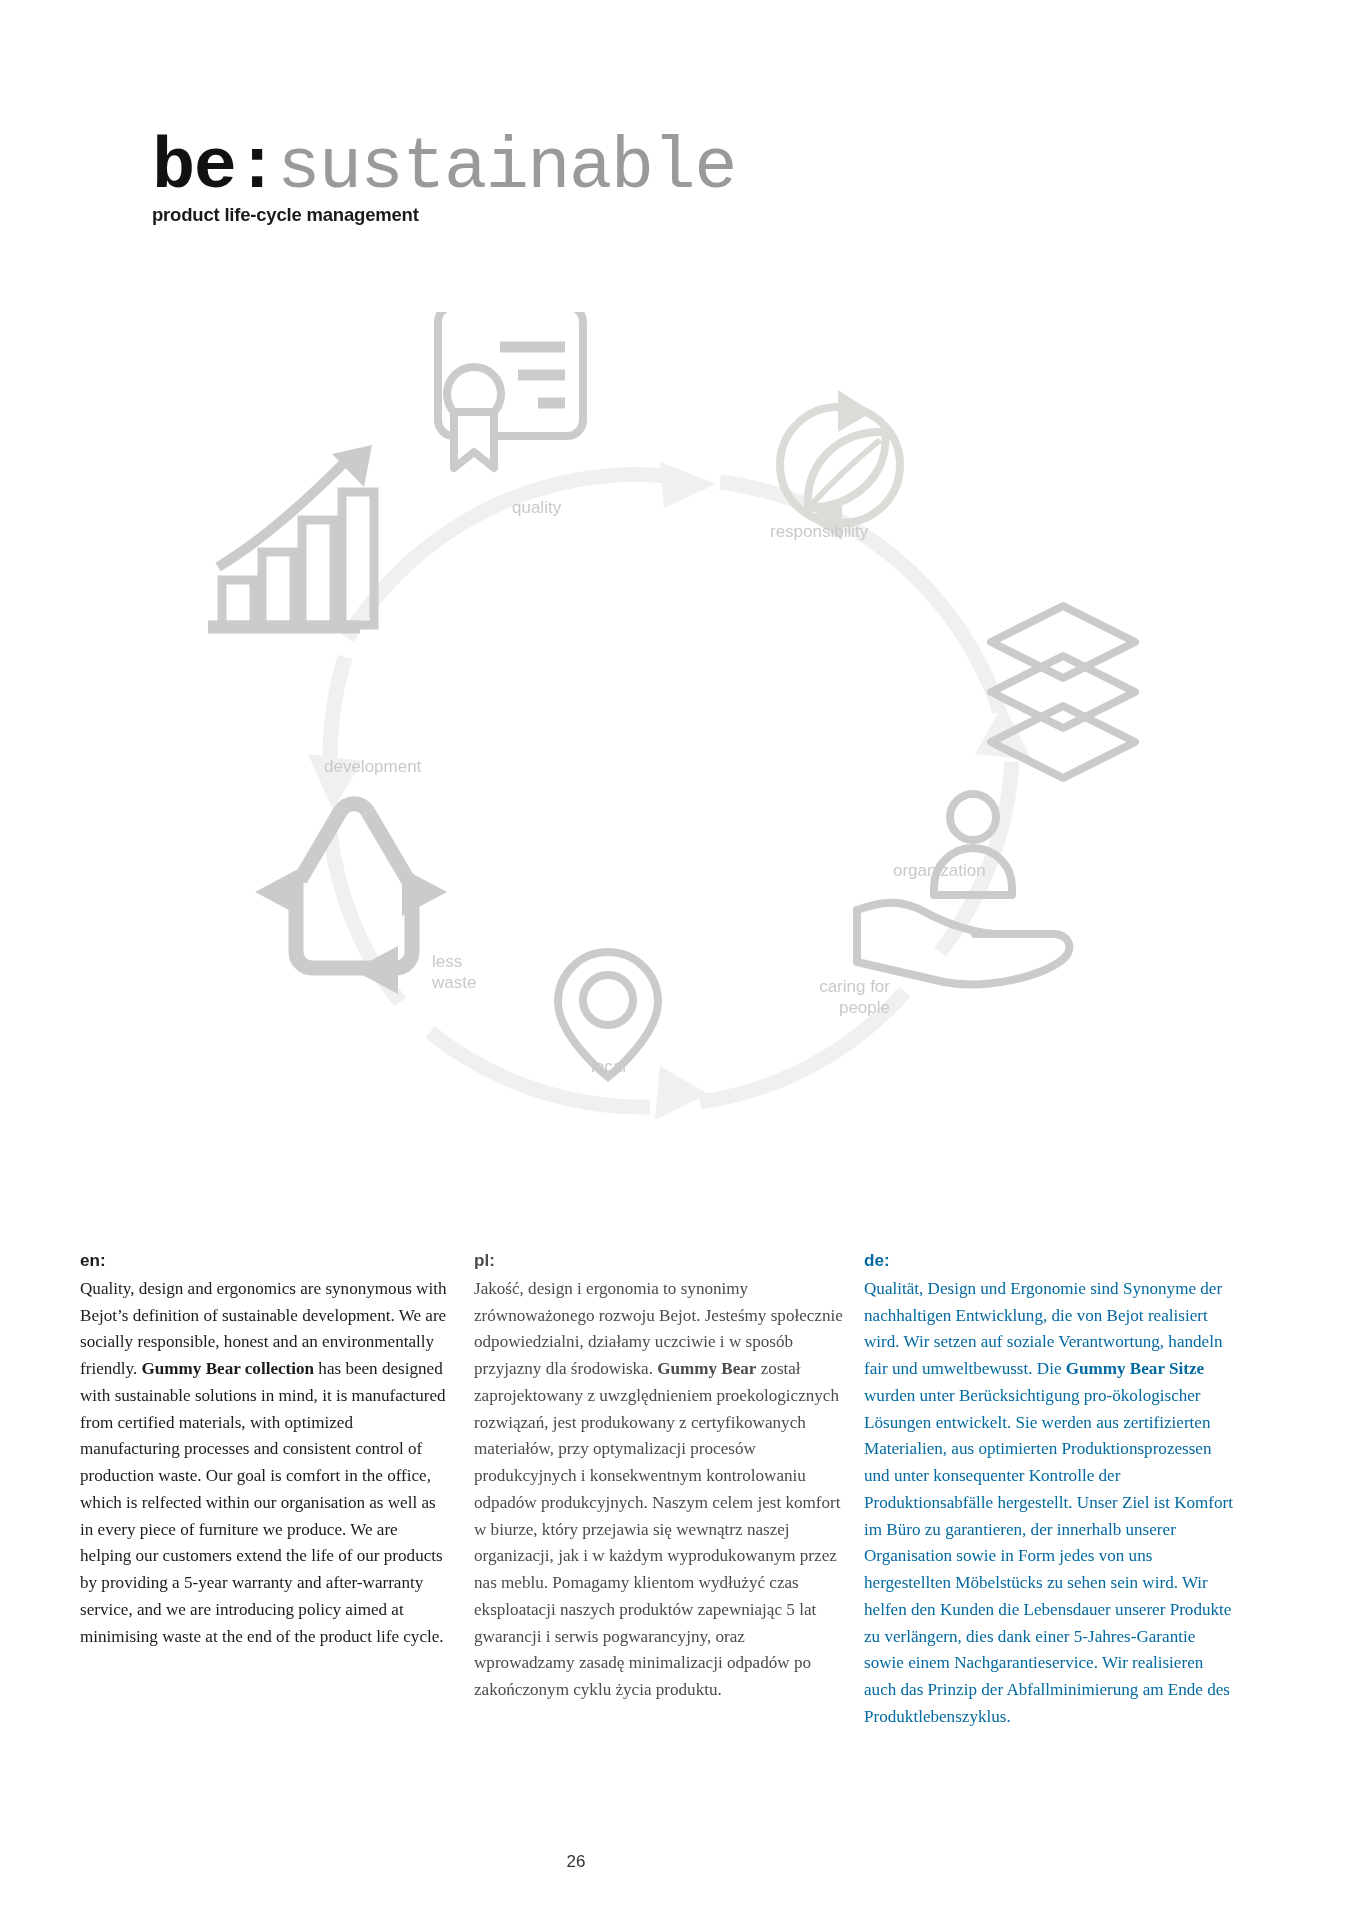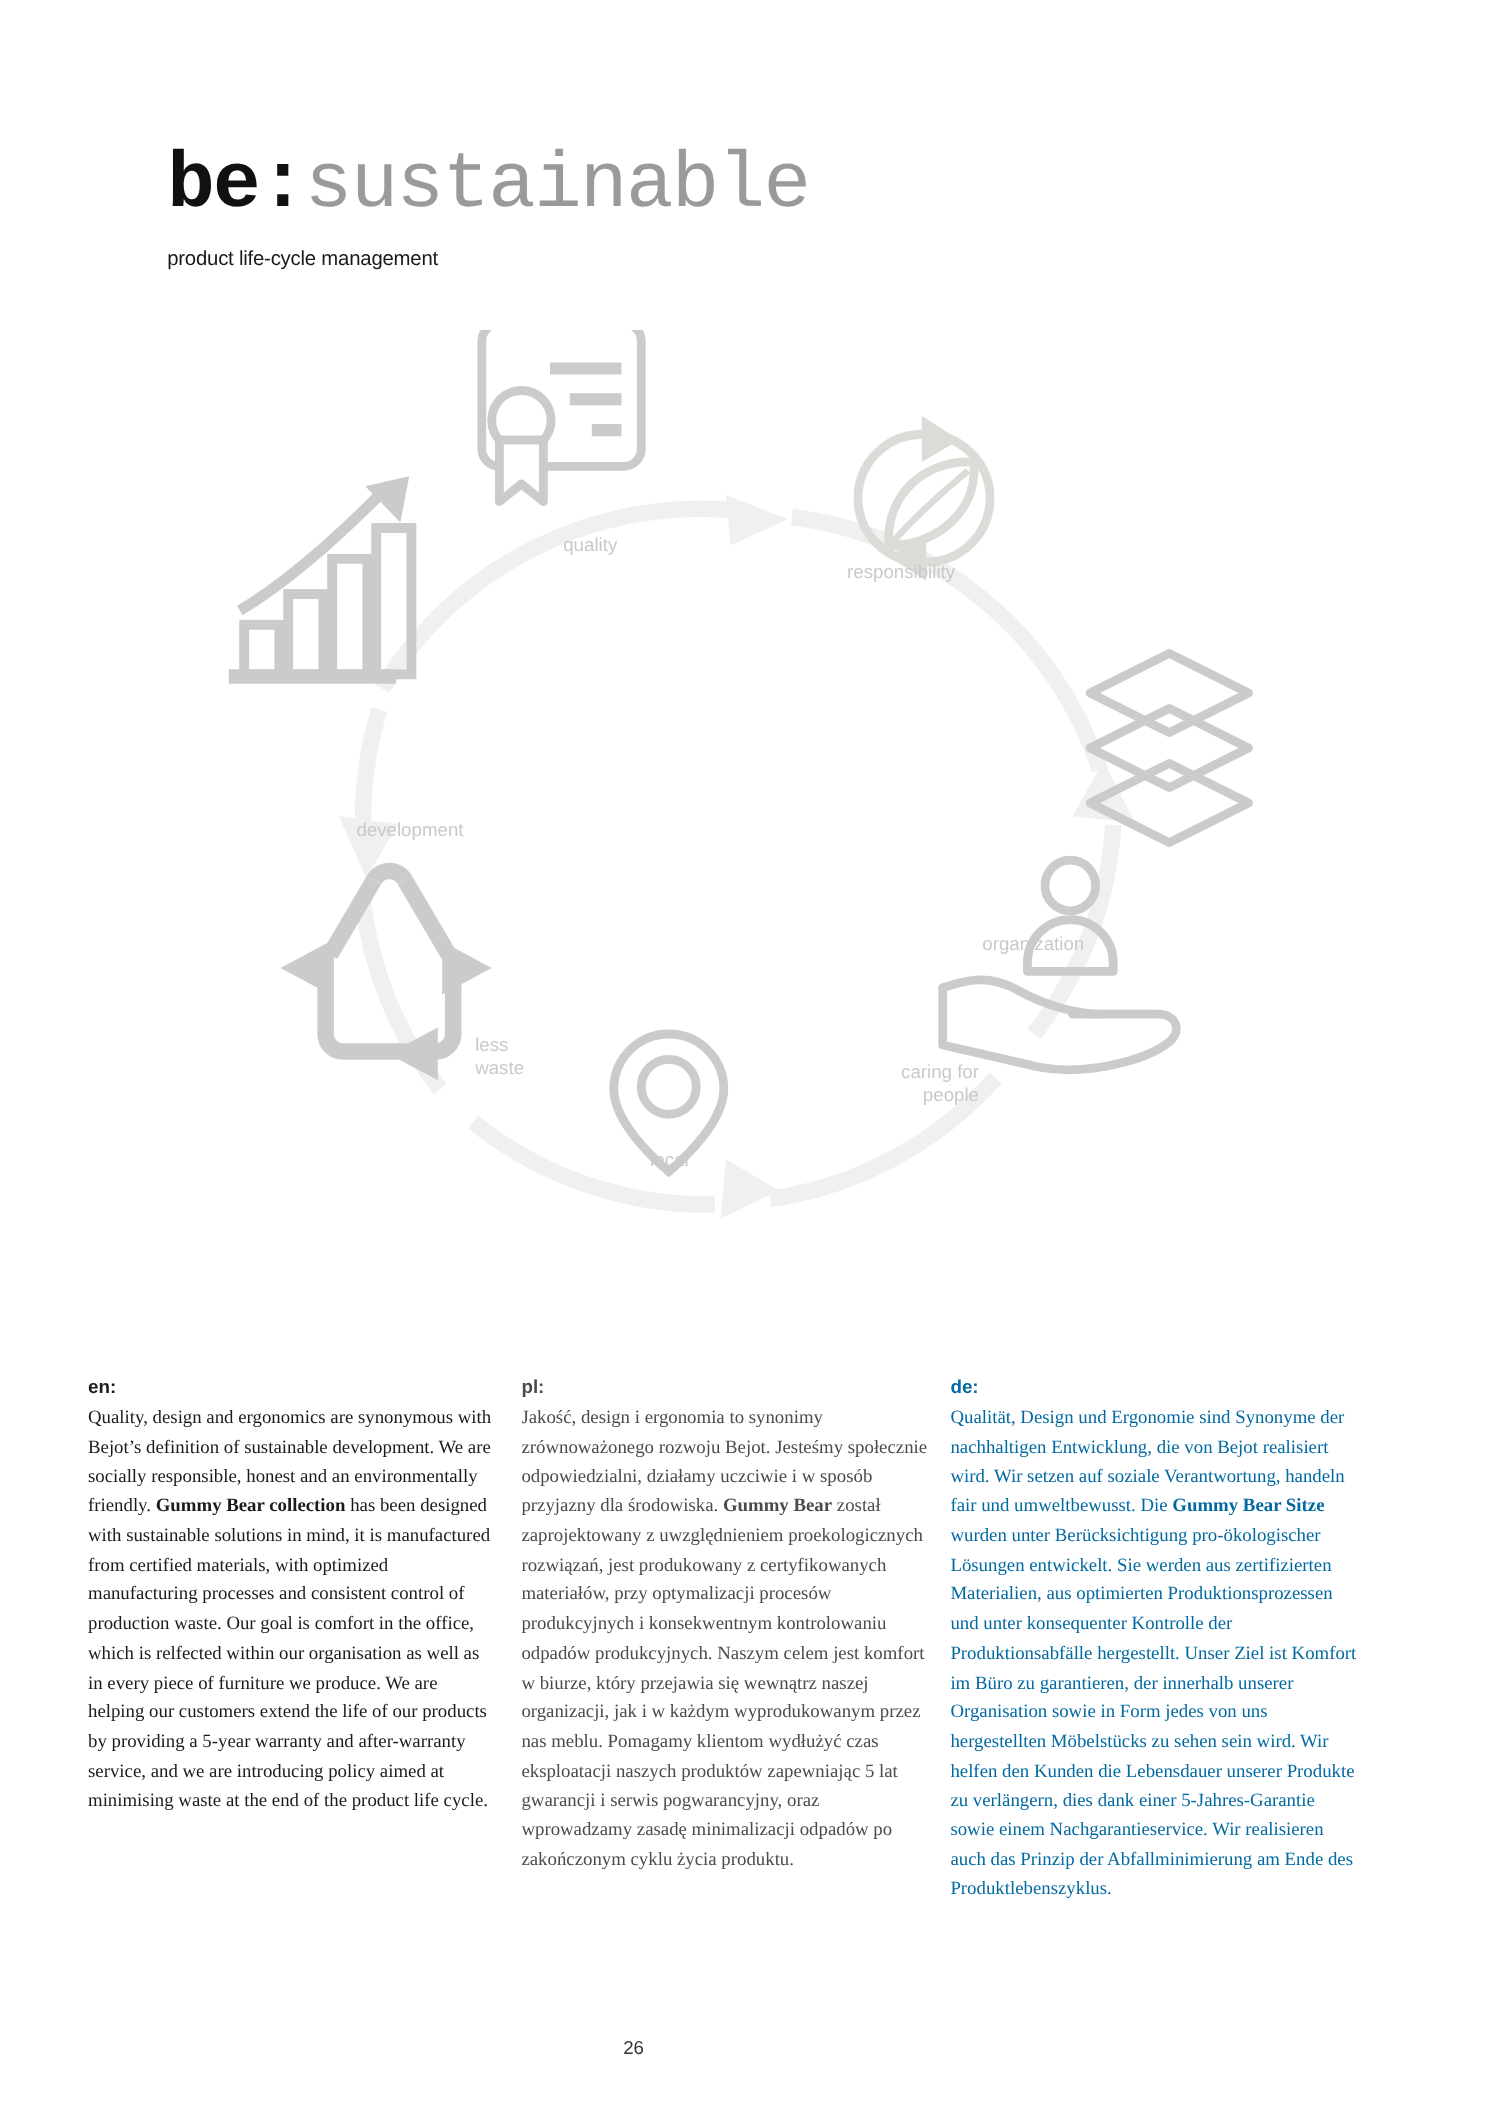--- a/index.html
+++ b/index.html
@@ -31,32 +31,32 @@
     font-family: Liberation Mono, monospace;
   }
   #logo .be {
     color: #111111;
   }
   #logo .sustainable {
     color: #9a9a9a;
     font-weight: 500;
   }
   #tagline {
-    margin-top: 20px;
+    margin-top: 0;
     font-size: 18.5px;
-    font-weight: 400;
+    font-weight: 700;
     color: #1a1a1a;
     letter-spacing: -0.2px;
   }
 
   
   #diagram {
     position: absolute;
     left: 0;
-    top: 300px;
+    top: 312px;
     width: 1358px;
     height: 930px;
   }
   #diagram svg {
     display: block;
   }
   .dlabel {
     position: absolute;
     color: #c9c9c9;
     font-size: 17px;

